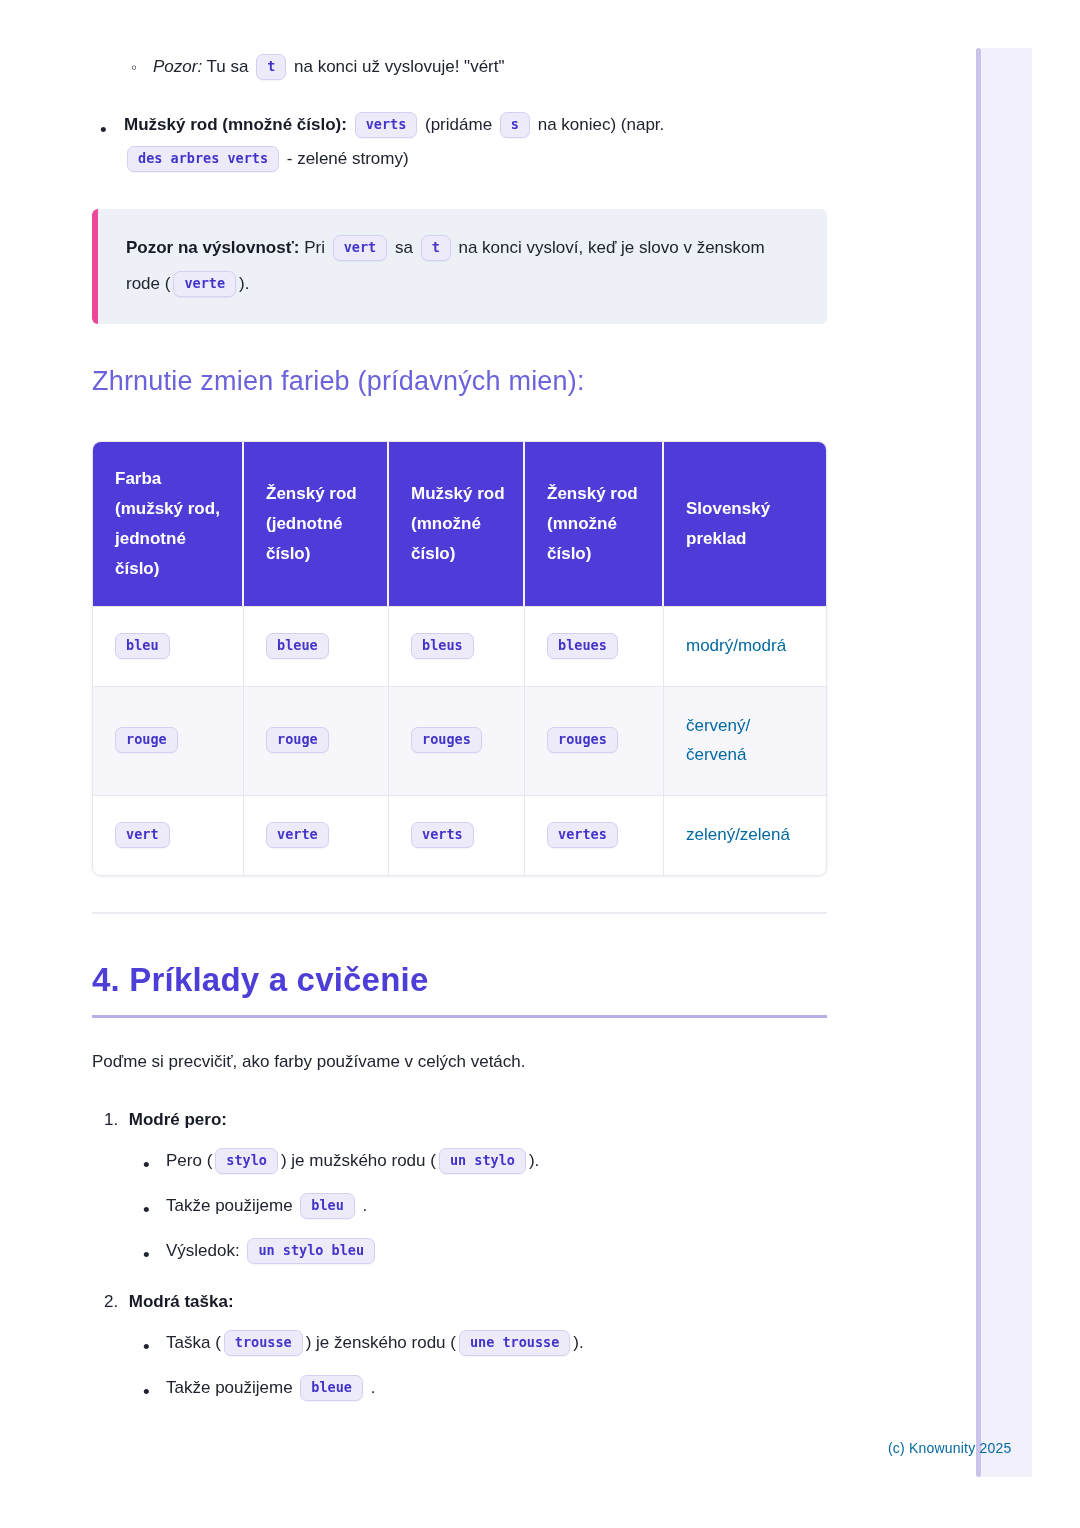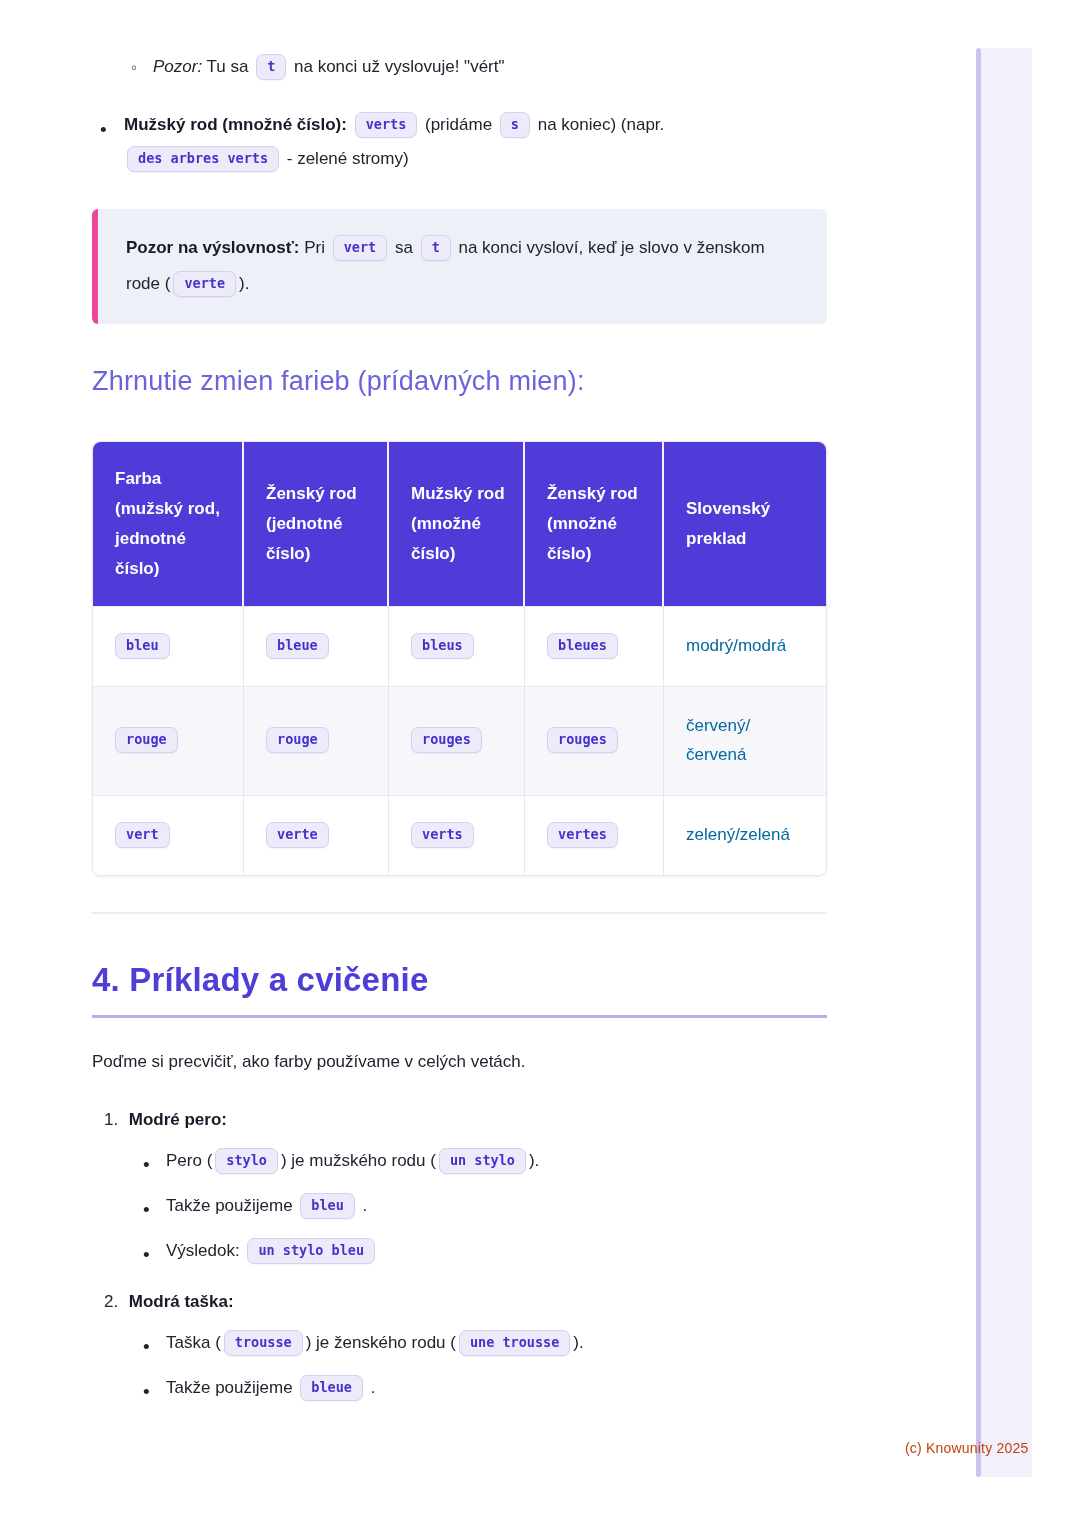--- a/index.html
+++ b/index.html
@@ -84,21 +84,21 @@
   .ex-bullet{position:relative;padding-left:68px;margin-top:17px;line-height:1.65;}
   .ex-bullet::before{content:"•";position:absolute;left:45px;top:2px;color:#20242f;font-size:19px;}
 
   
   .side-panel{position:absolute;left:981px;top:48px;width:51px;height:1429px;background:#f2f1fb;}
   .side-thumb{position:absolute;left:976px;top:48px;width:5px;height:1429px;background:#cbc4ea;border-radius:3px;}
 
   
   .watermark{
     position:absolute;left:888px;top:1440px;z-index:5;
-    font-size:14px;color:#c2410c;letter-spacing:0.2px;white-space:nowrap;margin-left:17px;
+    font-size:14px;color:#0369a1;letter-spacing:0.2px;white-space:nowrap;
   }
 </style>
 </head>
 <body>
 
 <div class="content">
 
   <ul class="note-list">
     <li class="note-item rich"><span class="seg-i">Pozor:</span><span class="seg-t"> Tu sa </span><span class="chip">t</span><span class="seg-t"> na konci už vyslovuje! "vért"</span></li>
   </ul>

